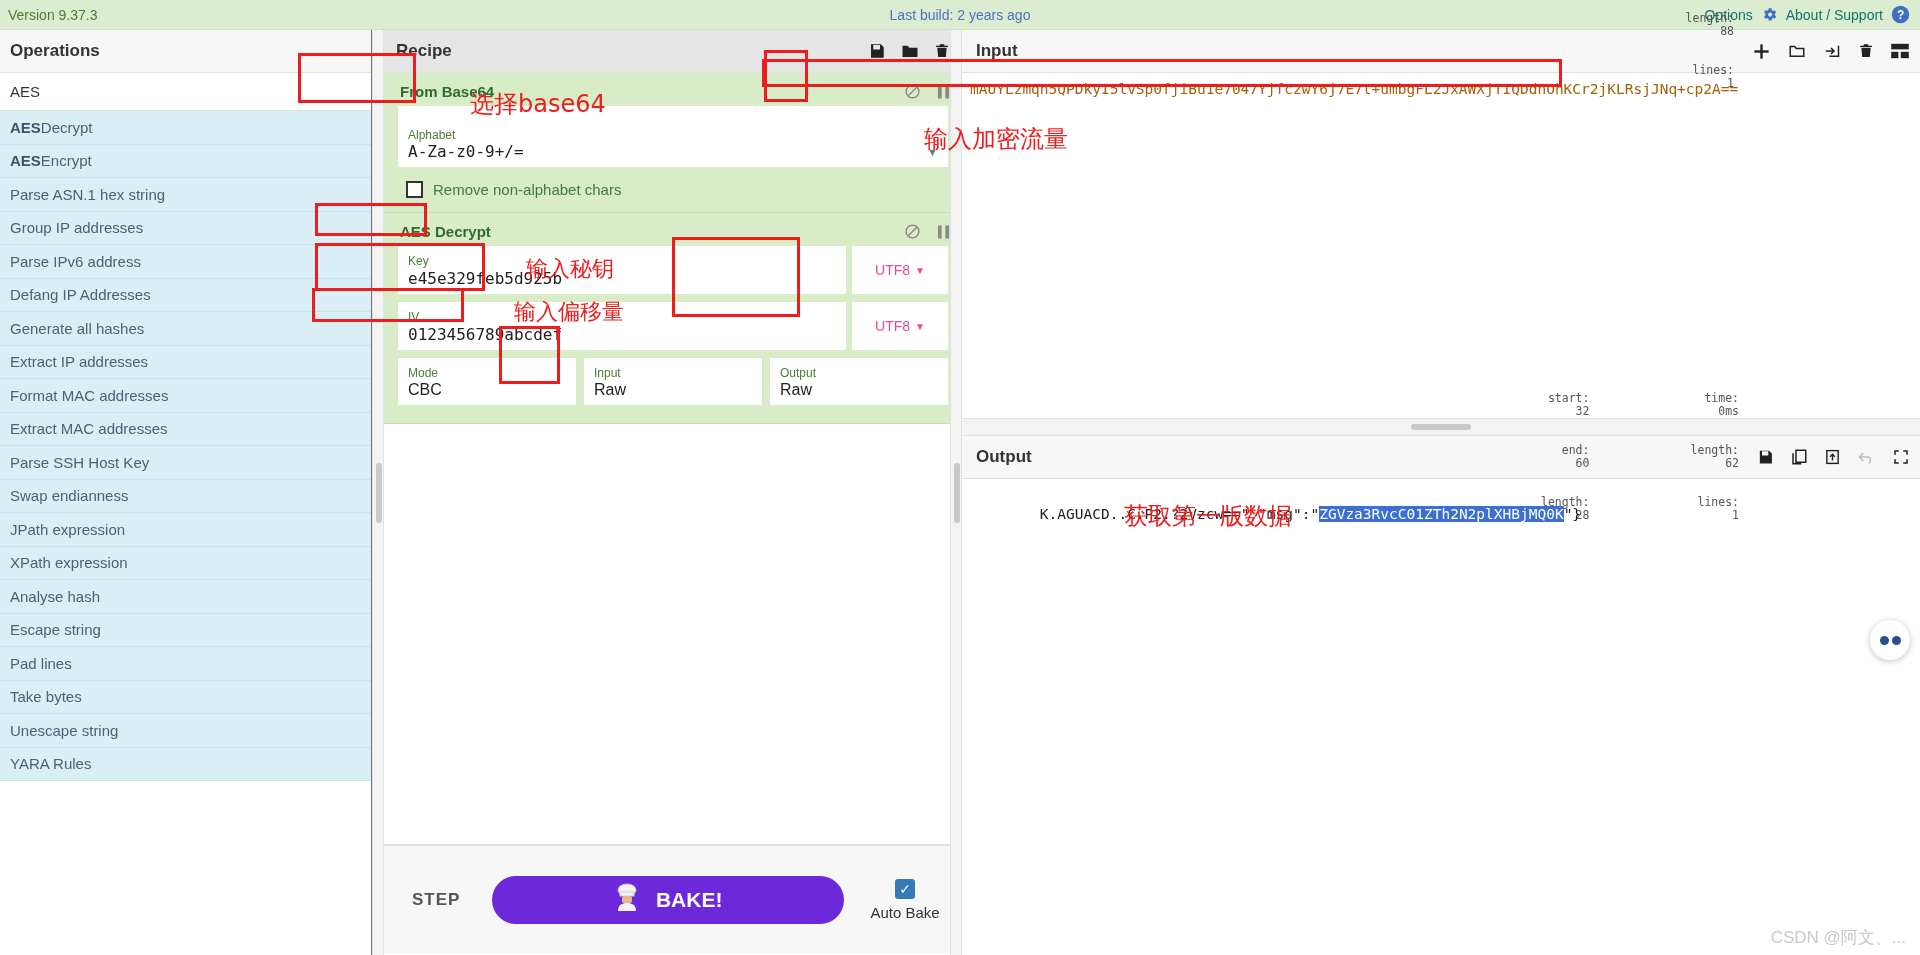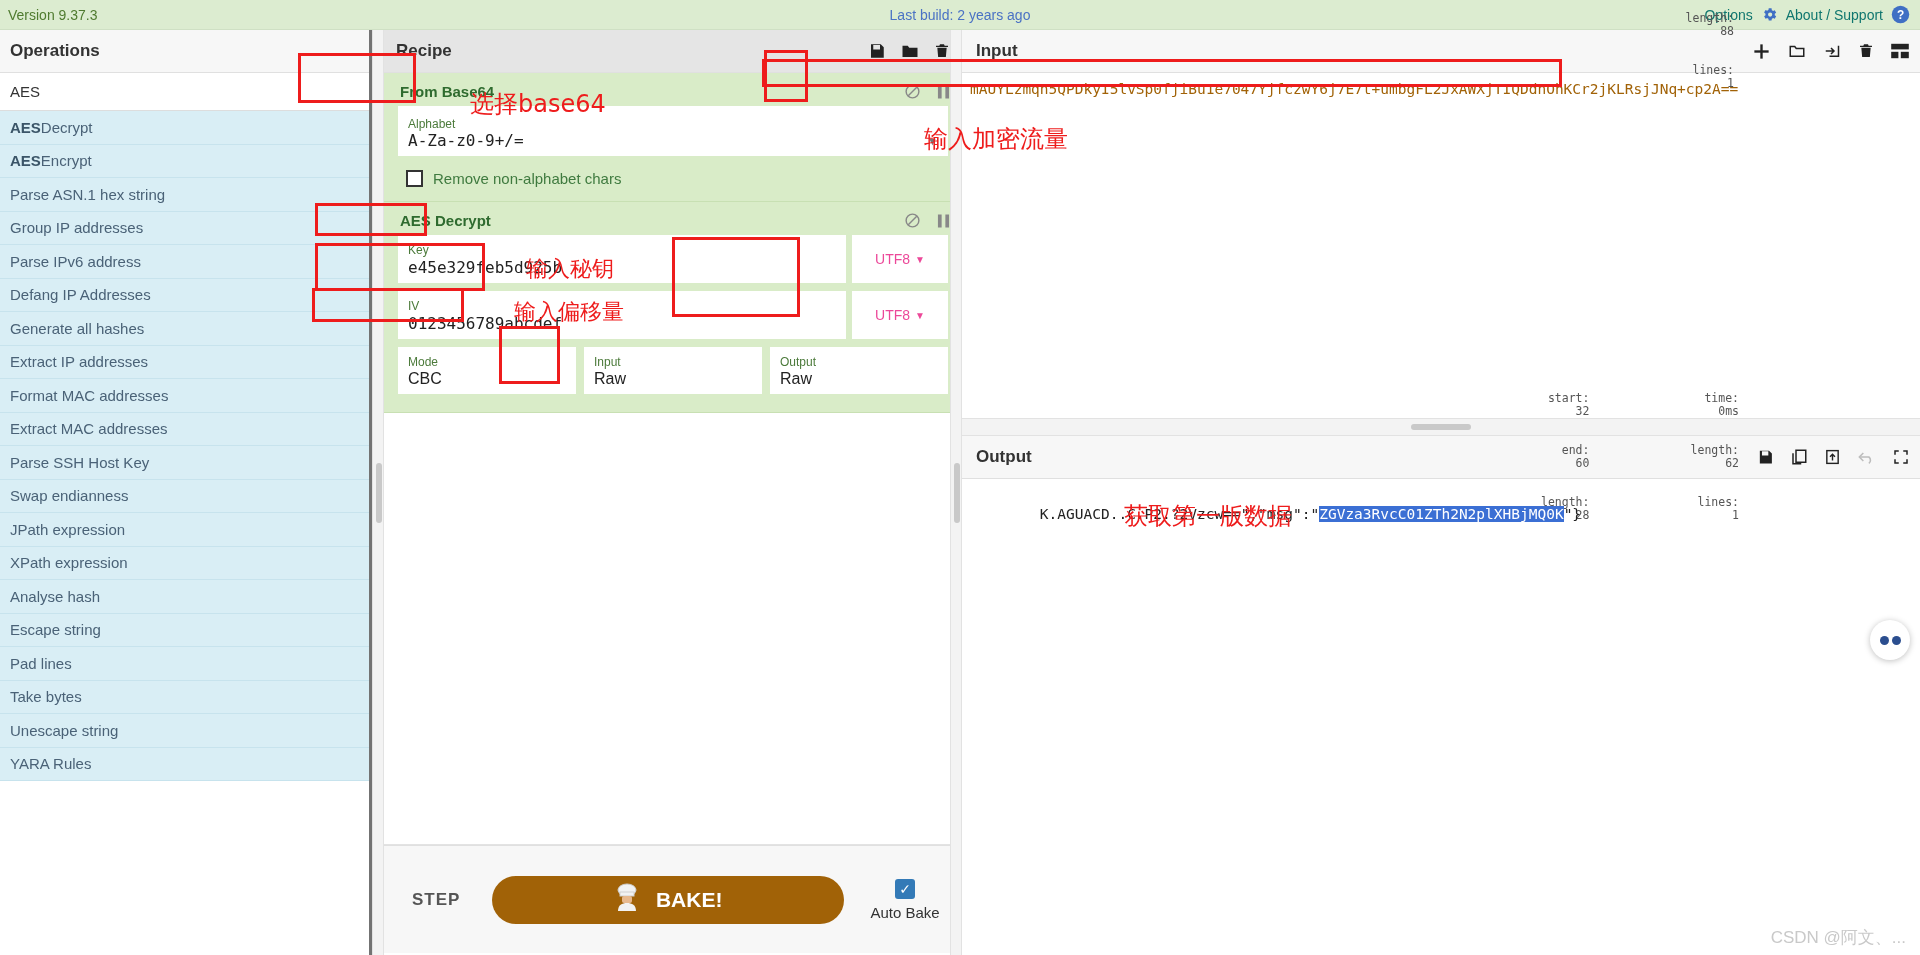--- a/index.html
+++ b/index.html
@@ -19,21 +19,21 @@
     display: flex; align-items: center; font-size: 14px;
   }
   .banner .version { position: absolute; left: 8px; color: #4f7b2f; }
   .banner .lastbuild { position: absolute; left: 0; width: 1920px; text-align: center; color: #4a72c4; }
   .banner .right { position: absolute; right: 10px; display: flex; align-items: center; gap: 8px; color: #4a72c4; }
   .banner .right a { color: #0f766e; text-decoration: none; cursor: pointer; }
   .gear-ico, .help-ico { display: inline-flex; align-items: center; }
 
   
   .col-ops { position: absolute; top: 30px; left: 0; width: 372px; height: 925px;
-             background: #fff; border-right: 3px solid #737373; }
+             background: #fff; border-right: 1px solid #737373; }
   .col-recipe { position: absolute; top: 30px; left: 384px; width: 578px; height: 925px; background: #fff; }
   .col-io { position: absolute; top: 30px; left: 962px; width: 958px; height: 925px; background: #fff; }
 
   .splitter-v { position: absolute; top: 30px; width: 12px; height: 925px; background: #f3f3f3;
                 border-left: 1px solid #e2e2e2; border-right: 1px solid #e2e2e2; cursor: col-resize; }
   .splitter-v .grip { position: absolute; top: 50%; left: 3px; width: 6px; height: 60px;
                       background: #c9c9c9; border-radius: 3px; transform: translateY(-50%); }
 
   
   .ops-title { height: 43px; display: flex; align-items: center; padding-left: 10px;
@@ -56,21 +56,21 @@
 
   .recipe-body { height: 772px; background: #fff; border-bottom: 1px solid #e3e3e3;
                  overflow: hidden; position: relative; }
   .op-block { background: #d9ecc8; border-bottom: 1px solid #c8e0b3; padding: 0 0 10px 0; position: relative; }
   .op-block-head { display: flex; align-items: center; justify-content: space-between;
                    padding: 10px 12px 6px 16px; }
   .op-block-head .name { font-size: 15px; font-weight: bold; color: #2f6b2f; }
   .op-ctrls { display: flex; align-items: center; gap: 16px; color: #6b6b6b; }
   .op-ctrls .ic { cursor: pointer; display: inline-flex; }
 
-  .field { background: #fff; border: none; margin: 0 14px 8px 14px; padding: 11px 10px 6px 10px;
+  .field { background: #fff; border: none; margin: 0 14px 8px 14px; padding: 22px 10px 6px 10px;
            position: relative; display: flex; align-items: flex-end; }
   .field .lab { font-size: 12px; color: #4b7a3a; display: block; }
   .field .val { font-size: 16px; color: #222; font-family: "DejaVu Sans Mono", monospace; line-height: 19px; }
   .field .textwrap { flex: 1; }
   .field-select-arrow { color: #777; font-size: 11px; margin-left: auto; padding-bottom: 3px; }
 
   .field-row { display: flex; gap: 0; margin: 0 14px 8px 14px; align-items: stretch; }
   .field-inline { background: #fff; padding: 5px 10px 6px 10px; flex: 1; }
   .field-inline .lab { font-size: 12px; color: #4b7a3a; }
   .field-inline .val { font-size: 16px; color: #222; }
@@ -79,21 +79,21 @@
              font-size: 14px; color: #ec4899; cursor: pointer; margin-left: 6px; }
 
   .checkrow { display: flex; align-items: center; gap: 10px; padding: 6px 0 4px 22px; }
   .chk { width: 17px; height: 17px; border: 2px solid #333; background: #fff; }
   .checkrow .lbl { font-size: 15px; color: #3f7a3f; }
 
   .bake-bar { height: 108px; background: #f7f7f7; border-top: 1px solid #e0e0e0;
               display: flex; align-items: center; padding: 0 14px; gap: 18px; }
   .step-btn { font-size: 17px; color: #555; font-weight: bold; letter-spacing: 1px;
               padding: 0 14px; cursor: pointer; }
-  .bake-btn { flex: 1; height: 48px; background: #a16207; border-radius: 26px; color: #fff;
+  .bake-btn { flex: 1; height: 48px; background: #6d28d9; border-radius: 26px; color: #fff;
               display: flex; align-items: center; justify-content: center; gap: 16px;
               font-size: 21px; font-weight: bold; cursor: pointer; }
   .autobake { width: 86px; display: flex; flex-direction: column; align-items: center; gap: 5px; cursor: pointer; }
   .autobake .box { width: 20px; height: 20px; background: #337ab7; border-radius: 3px;
                    color: #fff; display: flex; align-items: center; justify-content: center; font-size: 14px; }
   .autobake .cap { font-size: 15px; color: #333; }
 
   
   .io-head { height: 43px; background: #f7f7f7; border-bottom: 1px solid #e0e0e0;
              display: flex; align-items: center; padding: 0 10px 0 14px; }

